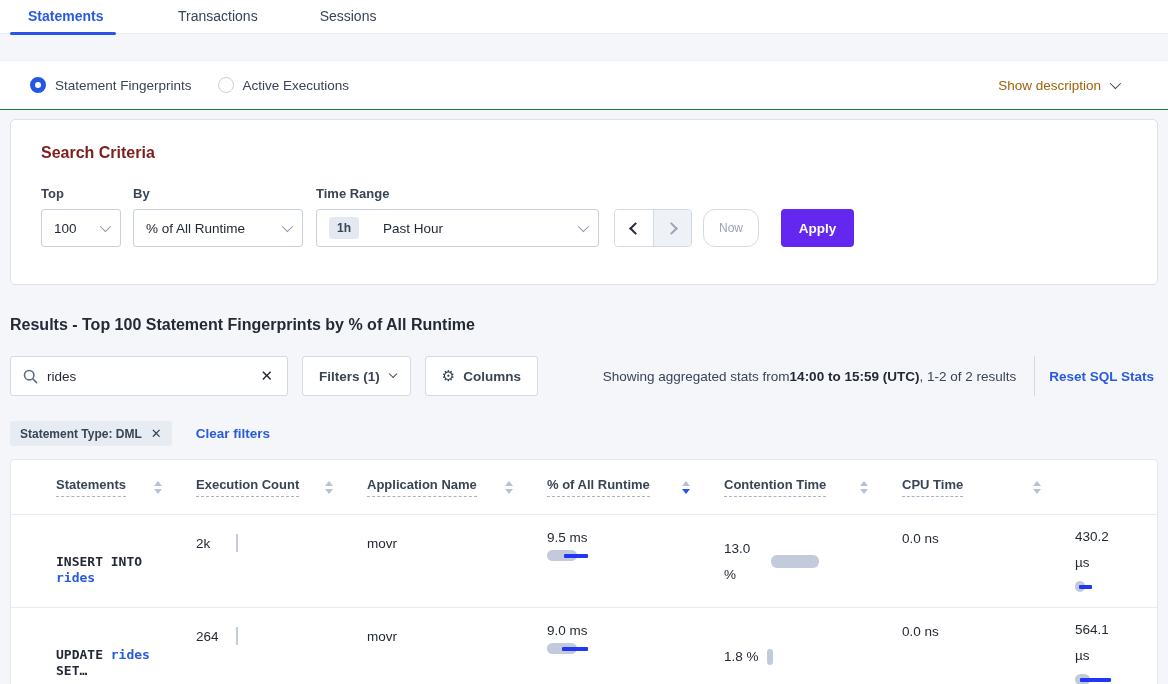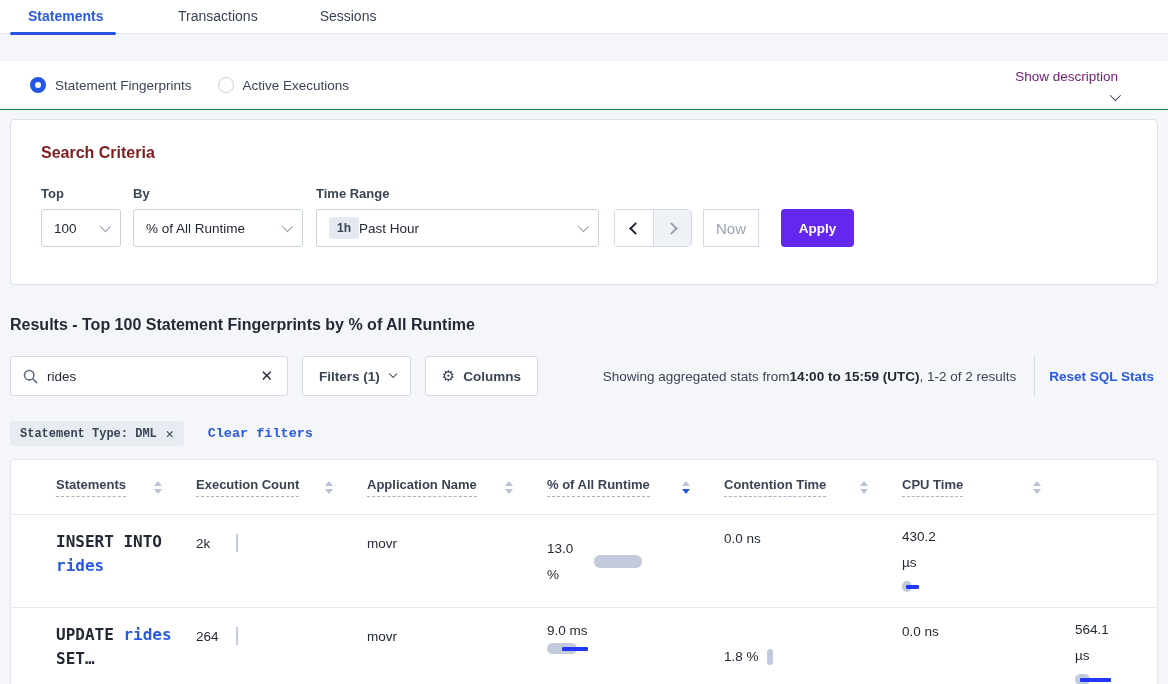--- a/index.html
+++ b/index.html
@@ -20,79 +20,79 @@
   .tab.active::after { content:""; position:absolute; left:0; right:4px; bottom:-2px; height:3px; background:#2a54e8; border-radius:2px; }
   .tab:nth-child(2){ margin-left:40px; }
   .tab:nth-child(3){ margin-left:30px; }
 
   
   .viewbar { background:#fff; height:50px; margin-top:26px; border-top:1px solid #eef1f6; border-bottom:1px solid #15803d; display:flex; align-items:center; padding:0 30px; }
   .radio-opt { display:flex; align-items:center; margin-right:26px; cursor:pointer; }
   .radio-circle { width:16px; height:16px; border-radius:50%; border:1.5px solid #c8d0dc; background:#fff; margin-right:9px; }
   .radio-circle.checked { border:5px solid #2356e4; }
   .radio-label { font-size:13.5px; color:#394455; }
-  .show-desc { margin-left:auto; display:flex; align-items:flex-end; gap:9px; cursor:pointer; color:#701a75; font-size:13.5px; padding-right:20px;flex-direction:column; }
+  .show-desc { margin-left:auto; display:flex; align-items:center; gap:9px; cursor:pointer; color:#a16207; font-size:13.5px; padding-right:20px; }
 
   .chev { width:8px; height:8px; border-right:1.7px solid #394455; border-bottom:1.7px solid #394455; transform:rotate(45deg) translateY(-2px); display:inline-block; }
   .chev.gray { border-color:#8b95a7; }
 
   
   .criteria-card { background:#fff; border:1px solid #dbe1ea; border-radius:5px; margin:9px 10px 0 10px; height:166px; padding:24px 30px; }
   .criteria-title { font-size:16px; font-weight:700; color:#7f1d1d; }
   .criteria-form { display:flex; margin-top:24px; align-items:flex-end; }
   .field { display:flex; flex-direction:column; }
   .field-label { font-size:13px; font-weight:700; color:#394455; margin-bottom:8px; }
   .select { height:38px; border:1px solid #c9d1dd; border-radius:3px; background:#fff; display:flex; align-items:center; padding:0 12px; cursor:pointer; color:#242a35; }
   .select .chev { margin-left:auto; }
   .sel-top { width:80px; margin-right:12px; }
   .sel-by { width:170px; margin-right:13px; }
   .sel-time { width:283px; }
-  .time-badge { background:#e4e9f1; border-radius:3px; font-size:12px; font-weight:700; color:#394455; padding:4px 8px; margin-right:0; }
+  .time-badge { background:#e4e9f1; border-radius:3px; font-size:12px; font-weight:700; color:#394455; padding:4px 8px; margin-right:24px; }
   .range-nav { display:flex; margin-left:15px; border:1px solid #d4dae4; border-radius:4px; overflow:hidden; height:38px; }
   .range-btn { width:38px; display:flex; align-items:center; justify-content:center; background:#fff; cursor:pointer; }
   .range-btn.disabled { background:#eef1f5; cursor:default; border-left:1px solid #d4dae4; }
   .arrow-l { width:9px; height:9px; border-left:2.4px solid #242a35; border-bottom:2.4px solid #242a35; transform:rotate(45deg); margin-left:3px; }
   .arrow-r { width:9px; height:9px; border-right:2.4px solid #9aa3b4; border-top:2.4px solid #9aa3b4; transform:rotate(45deg); margin-right:3px; }
-  .now-btn { margin-left:11px; height:38px; width:56px; border:1px solid #d4dae4; border-radius:0; background:#fff; color:#9aa3b4; font-size:15px; display:flex; align-items:center; justify-content:center; cursor:pointer; }
+  .now-btn { margin-left:11px; height:38px; width:56px; border:1px solid #d4dae4; border-radius:12px; background:#fff; color:#9aa3b4; font-size:12px; display:flex; align-items:center; justify-content:center; cursor:pointer; }
   .apply-btn { margin-left:22px; height:38px; width:73px; border:none; border-radius:4px; background:#6327f0; color:#fff; font-weight:700; font-size:13.5px; display:flex; align-items:center; justify-content:center; cursor:pointer; }
 
   
   .results-heading { font-size:16px; font-weight:700; color:#242a35; margin:31px 10px 0 10px; }
   .controls-row { display:flex; align-items:center; margin:22px 10px 0 10px; }
   .search-box { width:278px; height:40px; background:#fff; border:1px solid #d4dae4; border-radius:3px; display:flex; align-items:center; padding:0 12px; }
   .search-box input { border:none; outline:none; flex:1; font-size:13.5px; color:#242a35; margin-left:9px; font-family:"Liberation Sans",sans-serif; background:transparent; }
   .clear-x { color:#242a35; font-size:15px; cursor:pointer; padding:0 2px; }
   .ctl-btn { height:40px; background:#fff; border:1px solid #d4dae4; border-radius:3px; display:flex; align-items:center; gap:8px; padding:0 16px; margin-left:14px; font-weight:700; color:#394455; font-size:13.5px; cursor:pointer; }
   .ctl-btn .chev { transform:rotate(45deg) translateY(-3px); width:6px; height:6px; border-width:1.7px; }
   .gear { font-size:15px; color:#394455; font-family:"DejaVu Sans", sans-serif; }
   .summary { margin-left:auto; display:flex; align-items:center; font-size:13.5px; color:#394455; }
   .summary b { font-weight:700; color:#242a35; }
   .vdivider { width:1px; height:40px; background:#d4dae4; margin:0 14px 0 18px; }
   .reset-link { color:#2a5ae0; font-weight:700; font-size:13.5px; cursor:pointer; padding-right:4px; white-space:nowrap; }
 
-  .pill-row { display:flex; align-items:center; margin:25px 10px 0 10px;font-family:Liberation Mono, monospace; }
+  .pill-row { display:flex; align-items:center; margin:25px 10px 0 10px; }
   .pill { background:#e7ebf2; border-radius:3px; height:25px; display:flex; align-items:center; padding:0 10px; font-size:12px; font-weight:700; color:#394455; }
   .pill .x { margin-left:9px; font-size:13px; cursor:pointer; font-weight:400; }
   .clear-filters { color:#2a5ae0; font-weight:700; font-size:13.5px; margin-left:24px; cursor:pointer; }
 
   
   .table-card { background:#fff; border:1px solid #e2e7ef; border-radius:4px; margin:13px 10px 0 10px; }
   .trow { display:grid; grid-template-columns:140px 171px 180px 177px 178px 173px 1fr; padding-left:45px; }
   .thead { height:55px; border-bottom:1px solid #e6eaf1; align-items:center; }
   .th { display:flex; align-items:center; padding-right:10px; }
   .th-label { font-size:13px; font-weight:700; color:#394455; border-bottom:1px dashed #a9b3c4; padding-bottom:4px; cursor:pointer; white-space:nowrap; }
   .sort { display:inline-flex; flex-direction:column; gap:3px; margin-left:auto; margin-right:24px; cursor:pointer; }
   .sort .up { width:0; height:0; border-left:4px solid transparent; border-right:4px solid transparent; border-bottom:5px solid #b9c2d4; }
   .sort .dn { width:0; height:0; border-left:4px solid transparent; border-right:4px solid transparent; border-top:5px solid #b9c2d4; }
   .sort.desc .dn { border-top-color:#2356e4; }
 
   .tbody-row { border-bottom:1px solid #e6eaf1; padding-top:15px; padding-bottom:14px; }
   .tbody-row:last-child { border-bottom:1px solid #dfe4ec; }
   .cell { font-size:13.5px; color:#242a35; }
-  .sql-cell { width:126px; font-size:16px; line-height:24px; color:#242a35; font-weight:700; }
+  .sql-cell { width:126px; font-size:13px; line-height:16px; color:#242a35; font-weight:700;margin-top:24px; }
   .sql-link { color:#2a5ae0; cursor:pointer; font-weight:700; }
   .count-cell { display:flex; align-items:flex-start; padding-top:6px; }
   .count-val { min-width:40px; }
   .vbar { width:2px; height:18px; background:#c3cbde; margin-top:-2px; }
   .app-cell { padding-top:6px; }
   .cont-cell { padding-top:1px; }
 
   .metric { display:flex; flex-direction:column; }
   .hbar { position:relative; height:12px; margin-top:5px; }
   .hbar .g { position:absolute; left:0; top:0; height:11px; border-radius:5.5px; background:#c2cadc; }
@@ -260,20 +260,27 @@
   <div class="trow tbody-row">
     <div class="sql-cell mono">
       <span>INSERT INTO </span><span class="sql-link mono">rides</span>
       <span></span>
     </div>
     <div class="cell count-cell">
       <span class="count-val">2k</span>
       <span class="vbar"></span>
     </div>
     <div class="cell app-cell">movr</div>
+    <div class="cell metric">
+      <span>9.5 ms</span>
+      <span class="hbar st0">
+          <span class="g"></span>
+          <span class="b"></span>
+        </span>
+    </div>
     <div class="cell pct-cell">
       <span class="pct-text-wrap">13.0 %</span>
       <span class="pct-bar-big"></span>
     </div>
     <div class="cell cont-cell">0.0 ns</div>
     <div class="cell metric">
       <span class="cpu-cell">430.2 µs</span>
       <span class="hbar cpu0">
           <span class="g"></span>
           <span class="b"></span>

